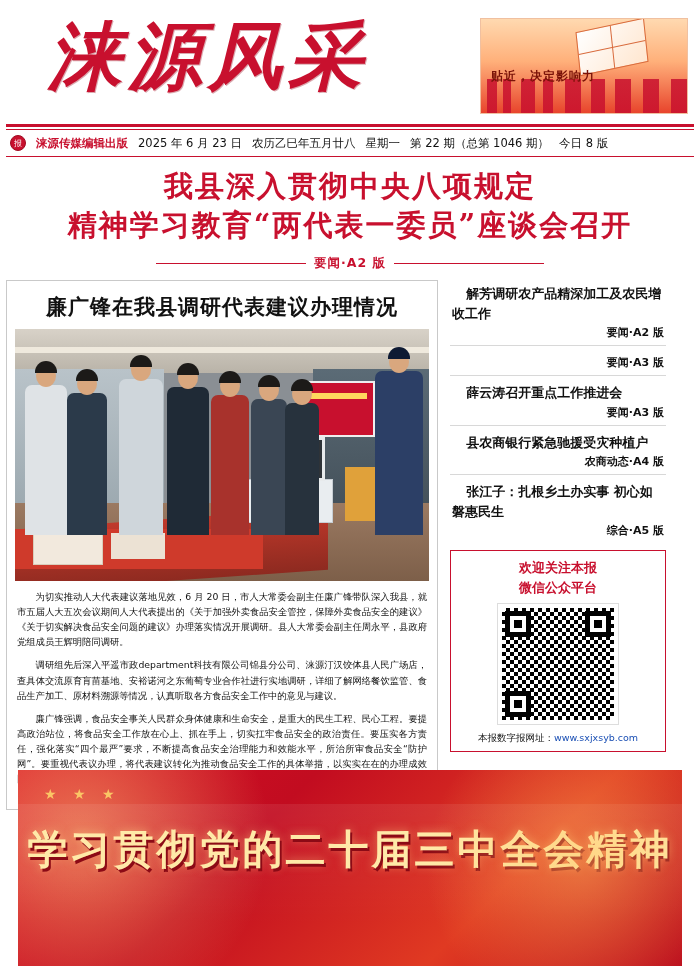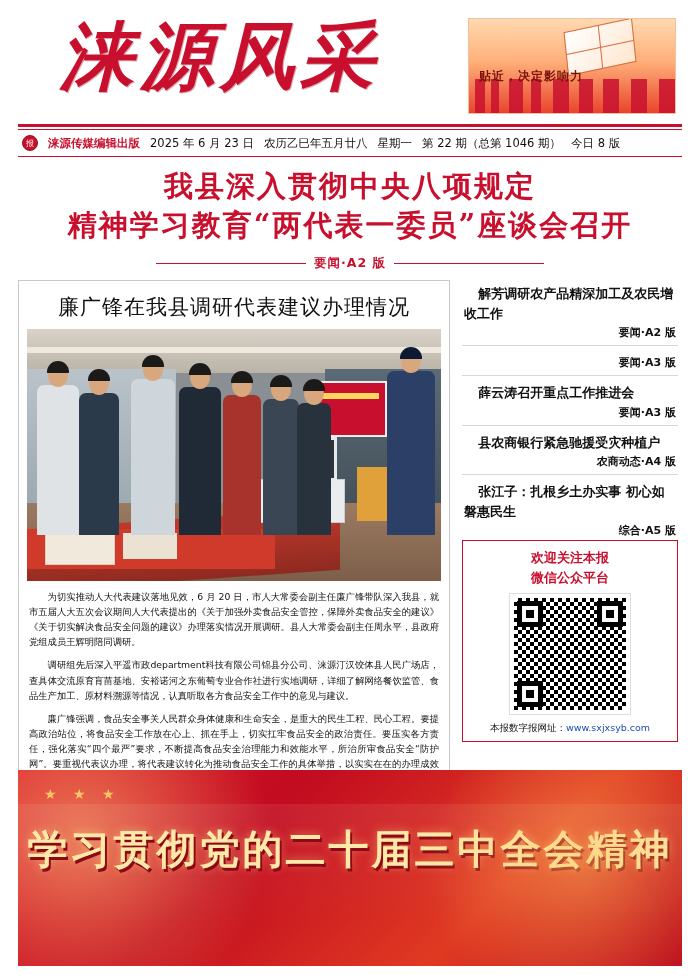--- a/index.html
+++ b/index.html
@@ -3,21 +3,21 @@
 <meta charset="utf-8">
 <style>
   * { box-sizing: border-box; margin: 0; padding: 0; }
   body {
     width: 700px; height: 980px;
     background: #ffffff;
     font-family: "DejaVu Sans", "Liberation Sans", sans-serif;
     overflow: hidden;
     position: relative;
   }
-  .page { width: 700px; height: 980px; position: relative; padding: 0 18px; }
+  .page { width: 700px; height: 980px; position: relative; padding: 0 6px; }
 
   
   .masthead {
     display: flex; align-items: flex-start; justify-content: space-between;
     padding: 14px 0 4px 0; height: 122px;
   }
   .nameplate {
     font-family: "DejaVu Serif", "Liberation Serif", serif;
     font-weight: bold;
     font-size: 74px;
@@ -99,21 +99,21 @@
   .section-tag .txt { font-size: 12.5px; color: #c8102e; font-weight: bold; letter-spacing: 1px; }
 
   
   .columns { display: flex; gap: 12px; }
   .col-main { width: 432px; border: 1px solid #c9c9c9; padding: 6px 8px 6px 8px; background:#fff; }
   .col-side { width: 216px; }
 
   .sub-headline {
     text-align: center;
     font-family: "DejaVu Serif", "Liberation Serif", serif;
-    font-weight: normal; font-size: 21px; color: #111;
+    font-weight: bold; font-size: 21px; color: #111;
     padding: 6px 2px 8px 2px; letter-spacing: 1px;
   }
 
   
   .photo {
     width: 100%; height: 252px; position: relative; overflow: hidden;
     background: #8a8f94;
   }
   .photo .ceiling { position:absolute; left:0; right:0; top:0; height:44px;
     background: linear-gradient(180deg,#d8d2c8,#b9b3a8); }
@@ -147,21 +147,21 @@
   .side-item { padding: 4px 2px 2px 2px; }
   .side-title {
     font-size: 13px; font-weight: bold; color: #111; line-height: 1.5;
     text-indent: 1.1em;
   }
   .side-ref { text-align: right; font-size: 11px; font-weight: bold; color: #111; padding-top: 2px; }
   .side-divider { height:1px; background:#d8d8d8; margin: 3px 0; }
 
   
   .qr-card {
-    border: 1px solid #c8102e; background: #fff;
+    margin-top: 10px; border: 1px solid #c8102e; background: #fff;
     padding: 7px 6px 6px 6px; text-align: center;
   }
   .qr-card .t1 { color: #c8102e; font-size: 13px; font-weight: bold; line-height: 1.5; }
   .qr-grid {
     width: 120px; height: 120px; margin: 7px auto 6px auto;
     background:
       repeating-linear-gradient(90deg,#000 0 4px,#fff 4px 8px),
       repeating-linear-gradient(0deg,#000 0 4px,#fff 4px 8px);
     background-blend-mode: difference;
     position: relative; border: 4px solid #fff; outline: 1px solid #ddd;

